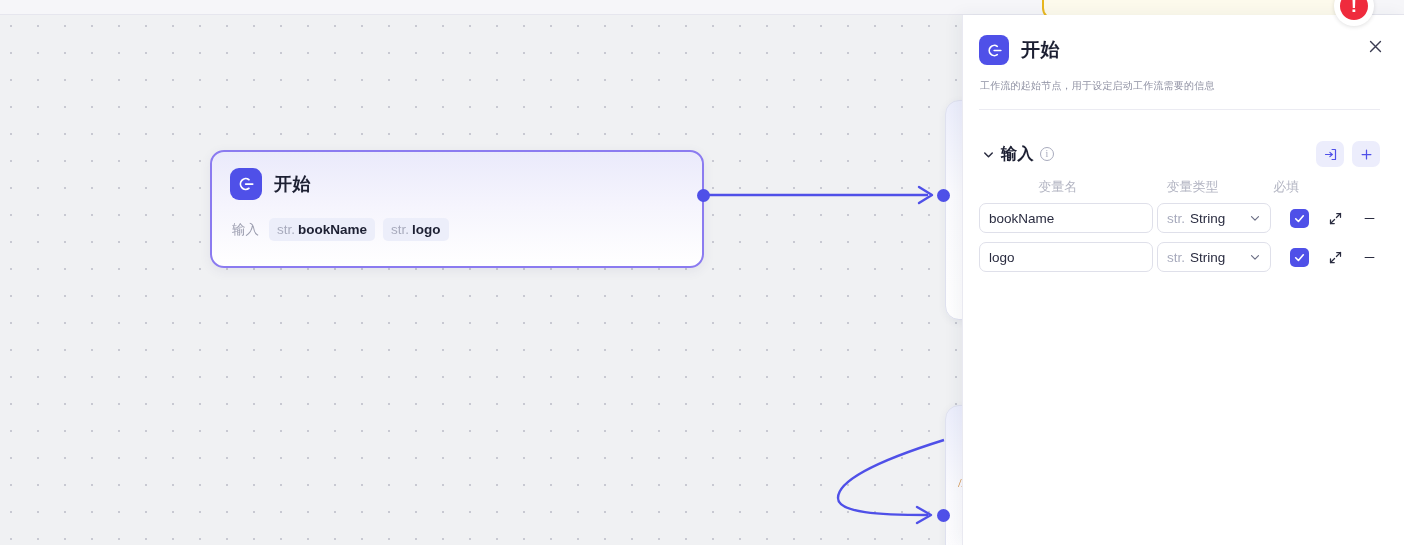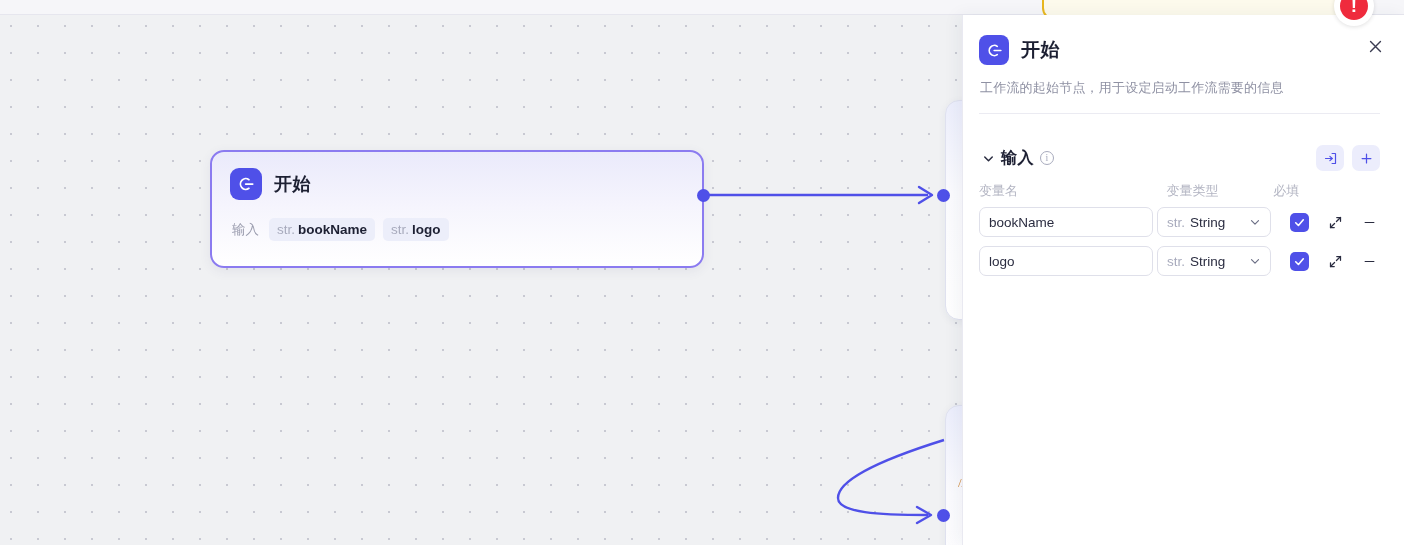--- a/index.html
+++ b/index.html
@@ -193,21 +193,21 @@
     position: absolute;
     right: 16px; top: 18px;
     width: 26px; height: 26px;
     display: flex; align-items: center; justify-content: center;
     cursor: pointer;
     color: #3b3d52;
   }
   .panel-desc {
     margin-top: 14px;
     margin-left: 1px;
-    font-size: 13px;
+    font-size: 10px;
     color: #8f91a3;
     letter-spacing: 0.2px;
   }
   .panel-divider {
     height: 1px;
     background: #ebebf2;
     margin: 16px 0 0 0;
   }
 
   
@@ -257,21 +257,21 @@
   }
 
   
   .tbl { margin-top: 8px; }
   .tbl-head {
     display: flex; align-items: center;
     font-size: 13px;
     color: #b2b4c2;
     padding-bottom: 7px;
   }
-  .col-name { width: 180px; }
+  .col-name { width: 180px; text-align: center; }
   .col-type { width: 122px; margin-left: 30px; }
   .col-req  { width: 46px; }
   .col-acts { width: 76px; }
 
   .tbl-row {
     display: flex; align-items: center;
     margin-bottom: 9px;
   }
   .inp {
     width: 174px; height: 30px;

